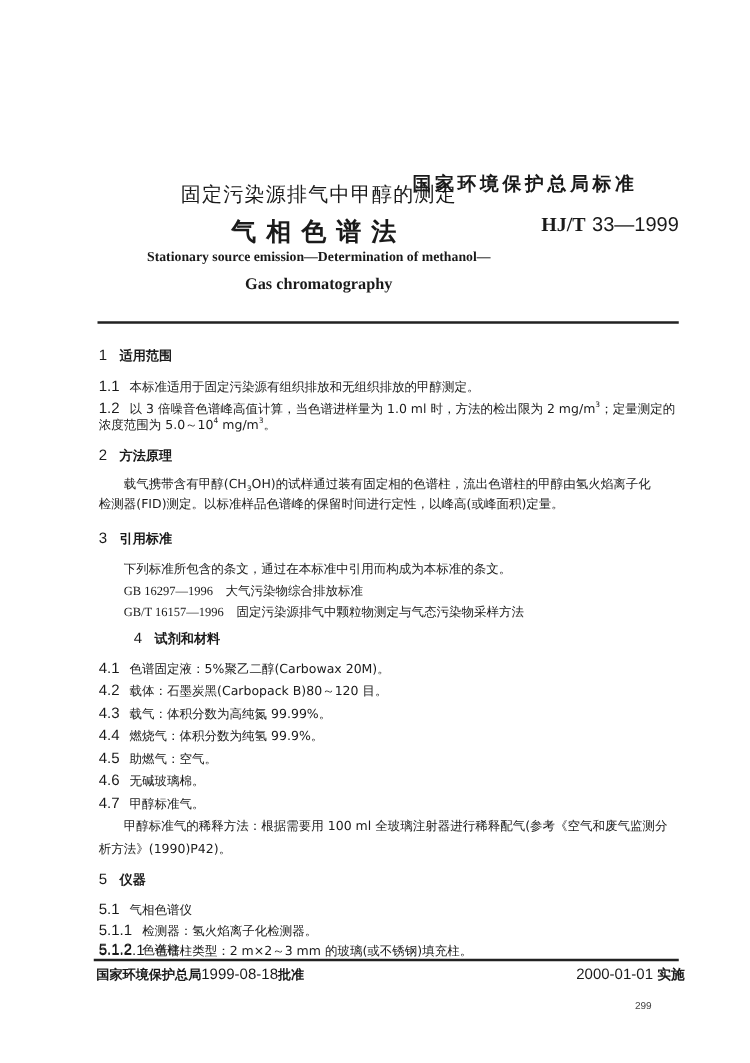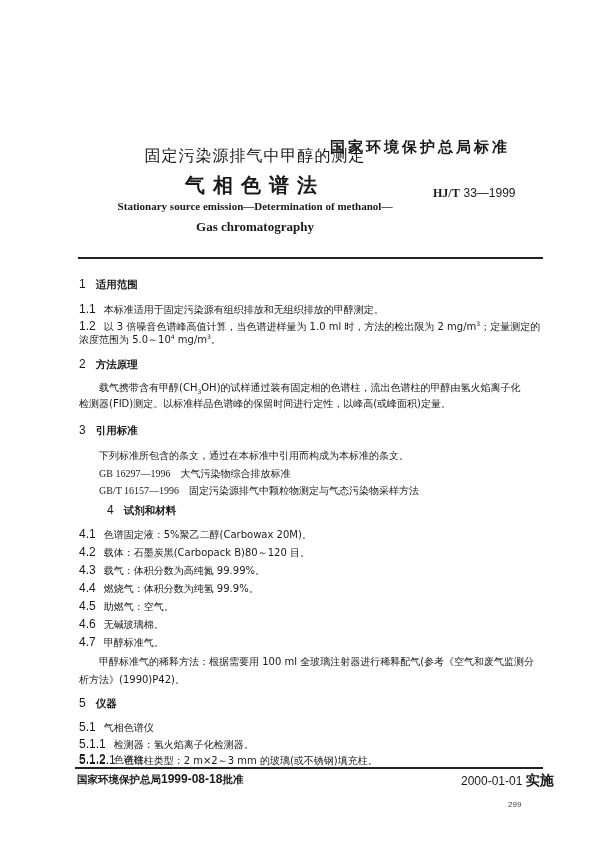--- a/index.html
+++ b/index.html
@@ -5,42 +5,42 @@
   html, body { margin: 0; padding: 0; background: #ffffff; }
   body { width: 600px; height: 850px; position: relative; overflow: hidden;
          font-family: "DejaVu Serif", "Liberation Serif", serif; color: #1a1a1a; }
   .abs { position: absolute; }
   .agency { top: 100px; left: 0; width: 510px; text-align: right; font-family: "DejaVu Sans", sans-serif;
             font-weight: bold; font-size: 15px; letter-spacing: 3px; margin-top: 38px; }
   .title1 { top: 146px; left: 0; width: 510px; text-align: center; font-family: "DejaVu Sans", sans-serif;
             font-weight: normal; font-size: 16px; letter-spacing: 1px; }
   .title2 { top: 172px; left: 0; width: 510px; text-align: center; font-family: "DejaVu Sans", sans-serif;
             font-weight: bold; font-size: 20px; letter-spacing: 8px; }
-  .stdno { top: 186px; left: 433px; font-size: 12px; }
+  .stdno { top: 170px; left: 433px; font-size: 16px; }
   .stdno .code { font-family: "Liberation Serif", serif; font-weight: bold; }
   .stdno .num { font-family: "Liberation Sans", sans-serif; }
   .en1 { top: 200px; left: 0; width: 510px; text-align: center; font-family: "Liberation Serif", serif;
          font-weight: bold; font-size: 11px; }
   .en2 { top: 219px; left: 0; width: 510px; text-align: center; font-family: "Liberation Serif", serif;
          font-weight: bold; font-size: 13px; }
   .rule { height: 2px; background: #222; }
   .rule-top { top: 257px; left: 78px; width: 465px; }
   .rule-bot { top: 767px; left: 75px; width: 468px; height: 1.5px; }
   .body-text { font-family: "DejaVu Sans", sans-serif; font-size: 10px; line-height: 13px; }
   .h { font-weight: bold; font-size: 10.5px; }
   .h .n { font-family: "Liberation Sans", sans-serif; font-weight: normal; font-size: 12px; margin-right: 10px; }
   .cl { font-size: 10px; }
   .cl .n { font-family: "Liberation Sans", sans-serif; font-size: 12px; display: inline-block; margin-right: 8px; }
   .para { left: 78px; width: 470px; }
   .ref { left: 92px; }
   .ref .code { font-family: "Liberation Serif", serif; display: inline-block; margin-right: 10px; }
   .footer-left { top: 772px; left: 77px; font-family: "DejaVu Sans", sans-serif; font-weight: bold; font-size: 10.5px; }
-  .footer-left .d { font-family: "Liberation Sans", sans-serif; font-weight: bold; font-size: 12px; text-align: right; }
+  .footer-left .d { font-family: "Liberation Sans", sans-serif; font-weight: normal; font-size: 12px; text-align: right; }
   .footer-right { top: 772px; left: 461px; font-family: "Liberation Sans", sans-serif; font-size: 12px; }
-  .footer-right .z { font-family: "DejaVu Sans", sans-serif; font-weight: bold; font-size: 14px; margin-top: 12px; }
+  .footer-right .z { font-family: "DejaVu Sans", sans-serif; font-weight: bold; font-size: 11px; margin-top: 12px; }
   .pageno { top: 800px; left: 508px; font-family: "Liberation Sans", sans-serif; font-size: 8px; color: #444; }
   sub, sup { font-size: 6px; line-height: 0; }
 </style>
 </head>
 <body>
 
 <div class="abs agency">国家环境保护总局标准</div>
 <div class="abs title1">固定污染源排气中甲醇的测定</div>
 <div class="abs title2">气相色谱法</div>
 <div class="abs stdno">

